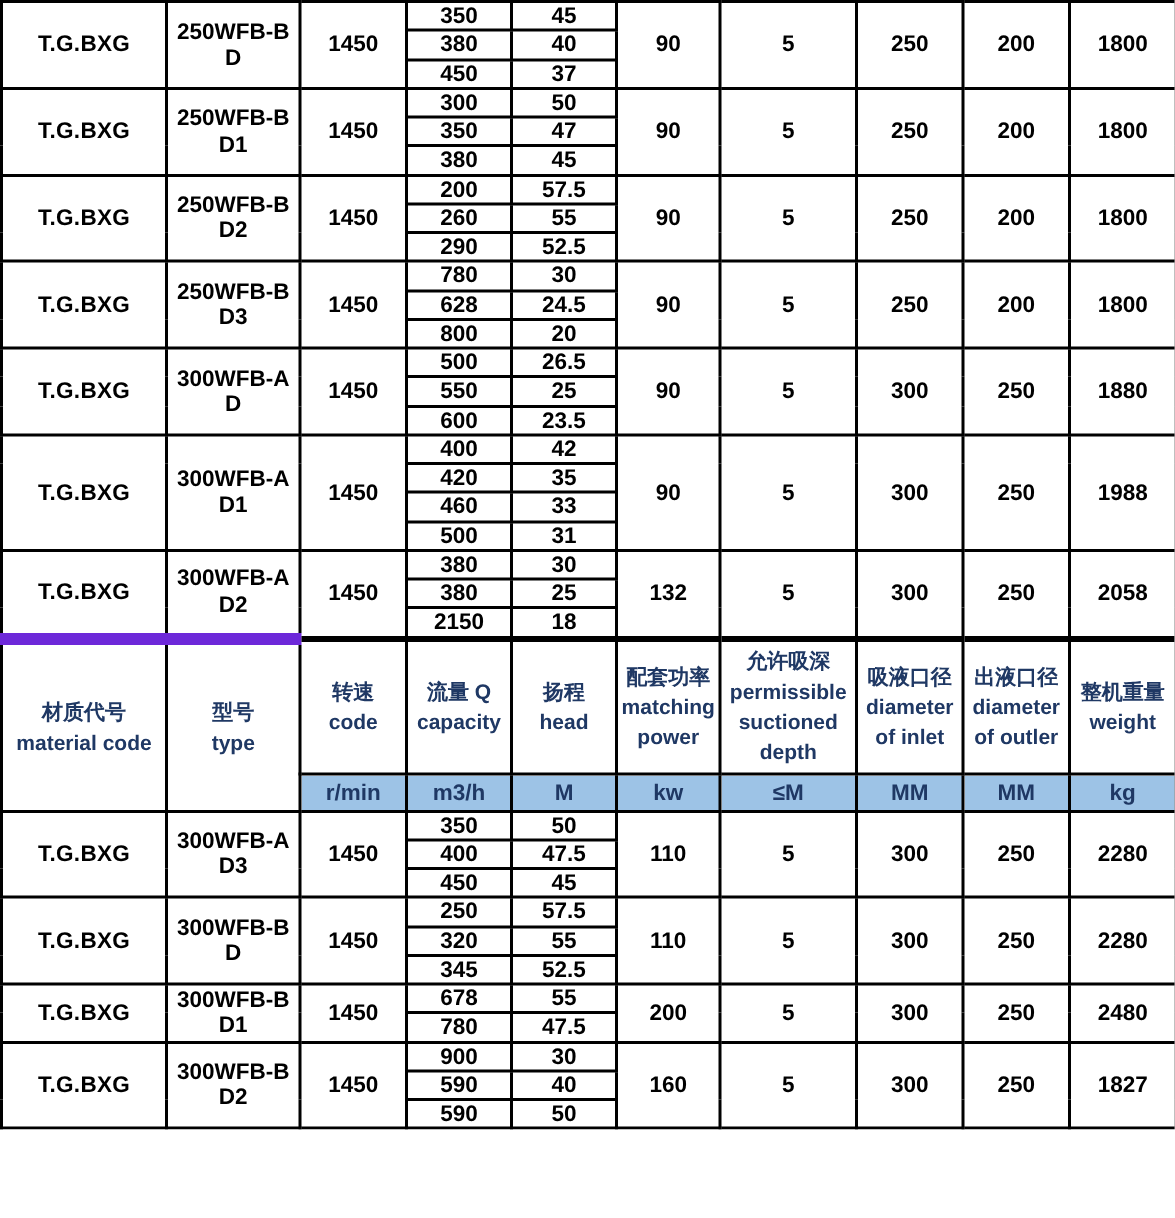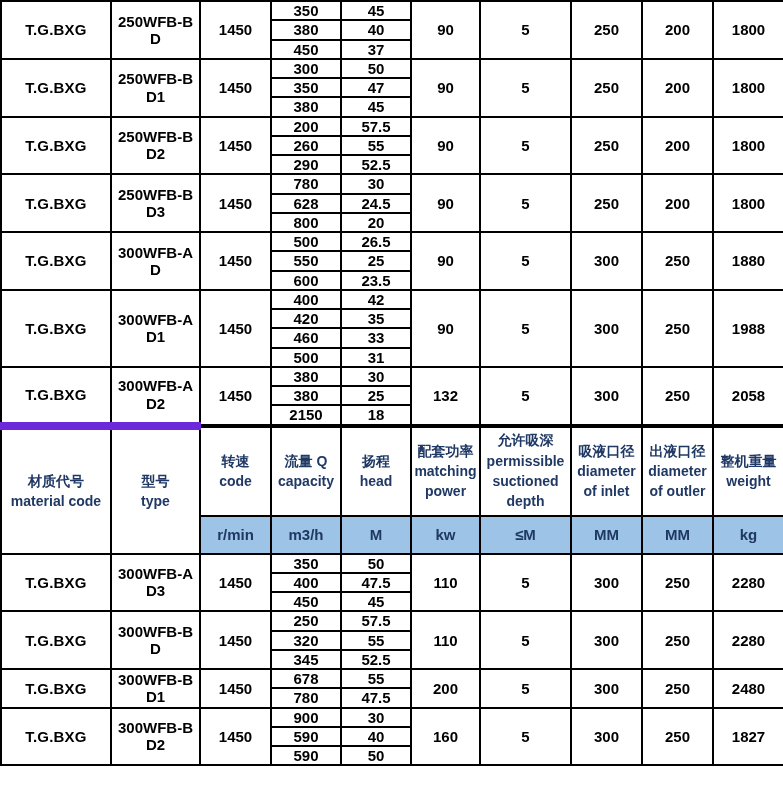--- a/index.html
+++ b/index.html
@@ -38,21 +38,21 @@
   tr.hdr th {
     color: #1F3864;
     font-size: 14px;
     font-weight: bold;
     line-height: 1.45;
     border-top: 4px solid #000000;
     padding: 2px 1px;
     word-break: break-word;
   }
   tr.hdr th.side { border-top: 8px solid #6d28d9; }
-  tr.units { height: 38px; }
+  tr.units { height: 25px; }
   tr.units th {
     background: #9DC3E6;
     color: #1F3864;
     font-size: 15px;
     font-weight: bold;
     padding: 0;
   }
 </style>
 </head>
 <body>

